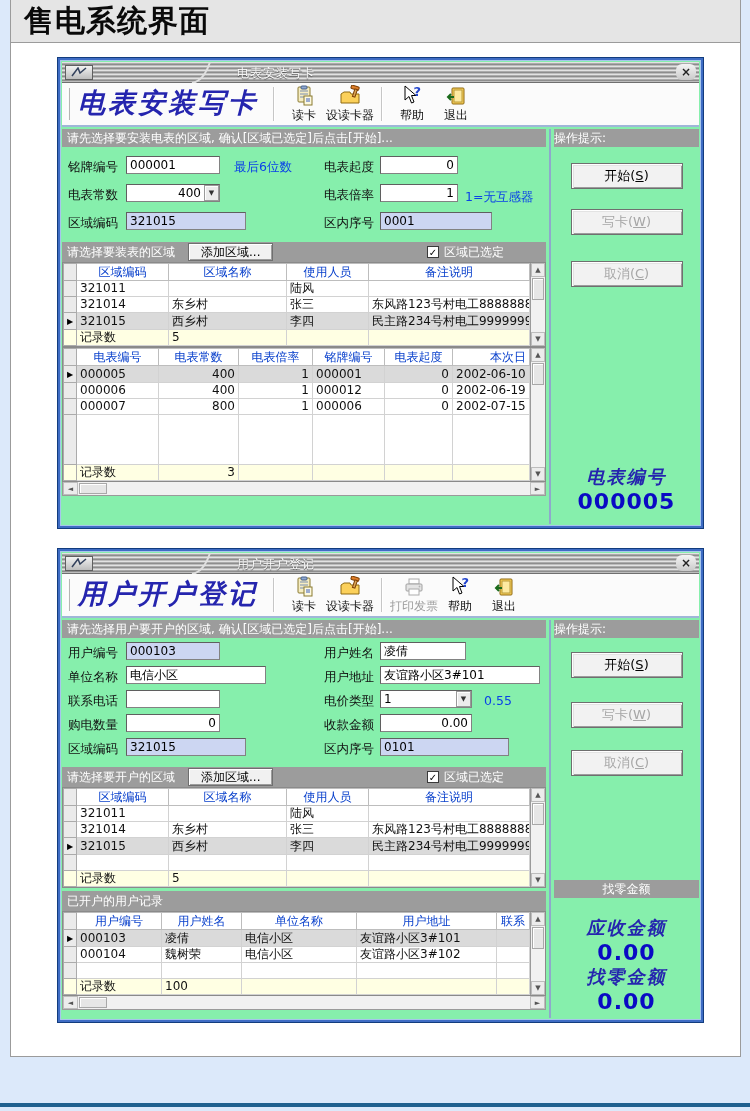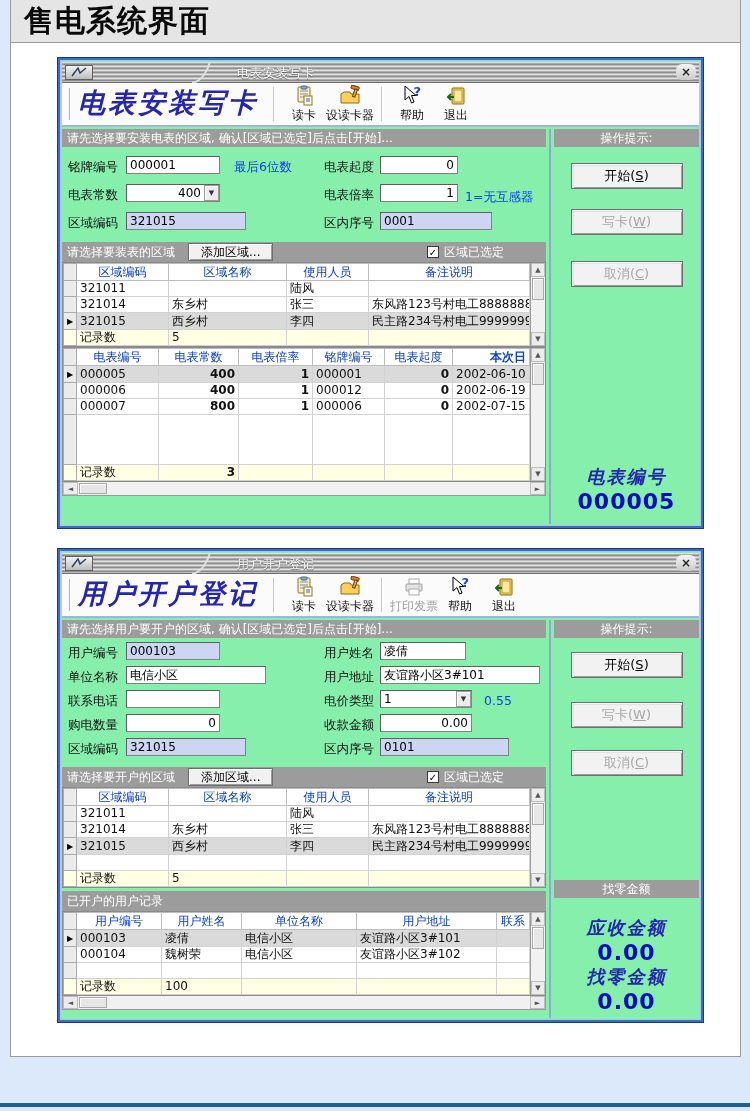--- a/index.html
+++ b/index.html
@@ -32,21 +32,21 @@
   .tbtn { display:flex; flex-direction:column; align-items:center; justify-content:center; min-width:44px; height:41px; font-size:12px; color:#101010; }
   .tbtn .ticon { height:22px; display:flex; align-items:flex-end; }
   .tbtn.disabled { color:#9c9c9c; }
   .tbtn.disabled svg { filter:grayscale(1) opacity(.65); }
 
   .content { flex:1; display:flex; margin-top:2px; min-height:0; }
   .main { width:484px; flex:0 0 484px; display:flex; flex-direction:column; }
   .rpanel { flex:1; margin-left:3px; border-left:2px solid #8fa8cc; padding-left:3px; display:flex; flex-direction:column; align-items:center; }
 
   .banner { height:18px; line-height:18px; background:#9c9c9c; color:#fff; font-size:12px; padding-left:5px; width:100%; }
-  .rbanner { text-align:center; padding-left:0; }
+  .rbanner { text-align:left; padding-left:0; }
 
   .form { position:relative; width:100%; }
   #w1form { height:92px; }
   #w2form { height:126px; }
   .f-label { position:absolute; font-size:12.5px; white-space:nowrap; }
   .f-input { position:absolute; height:18px; background:#fff; border:1px solid #828282; border-top-color:#5f5f5f; border-left-color:#5f5f5f; font-family:inherit; font-size:12px; padding:0 3px; }
   .f-input.num { text-align:right; }
   .f-input.ro { background:#ccd6f2; }
   .f-note { position:absolute; color:#0a41e8; font-size:12.5px; white-space:nowrap; }
   .ddbtn { position:absolute; width:15px; height:16px; background:#ececec; border:1px solid #9a9a9a; box-shadow:inset 1px 1px 0 #fff; display:flex; align-items:center; justify-content:center; font-size:7px; color:#333; }
@@ -58,21 +58,21 @@
 
   .gridwrap { display:flex; border:1px solid #8a8a8a; background:#fff; width:100%; }
   table.gtable { border-collapse:collapse; table-layout:fixed; width:467px; font-size:12px; }
   .gtable td { height:16px; line-height:15px; border:1px solid #d2d2d2; padding:0 3px; overflow:hidden; white-space:nowrap; }
   .ghead td { color:#0a41cc; text-align:center; height:17px; border-color:#bdbdbd; }
   td.rowhdr { background:#ebebeb; border-color:#ababab; padding:0; text-align:center; }
   tr.sel td { background:#dadada; }
   tr.sel td.rowhdr { background:#ebebeb; }
   .ptr { font-size:8px; color:#000; }
   tr.gfoot td { background:#ffffe3; }
-  td.r { text-align:right;font-weight:bold; }
+  td.r { text-align:right; }
   tr.fillrow td { height:50px; }
 
   .vscroll { width:15px; flex:0 0 15px; background:#f1f1f1; border-left:1px solid #9a9a9a; display:flex; flex-direction:column; }
   .sbtn { height:14px; background:#ececec; border:1px solid #bdbdbd; font-size:7px; color:#555; display:flex; align-items:center; justify-content:center; }
   .sthumb { height:22px; margin:1px; background:#e6e6e6; border:1px solid #a8a8a8; box-shadow:inset 1px 1px 0 #fff; }
   .sspacer { flex:1; }
   .hscroll { height:14px; width:100%; background:#f1f1f1; border:1px solid #9a9a9a; border-top:none; display:flex; }
   .hbtn { width:15px; background:#ececec; border:1px solid #bdbdbd; font-size:7px; color:#555; display:flex; align-items:center; justify-content:center; }
   .hthumb { width:28px; margin:1px; background:#e6e6e6; border:1px solid #a8a8a8; box-shadow:inset 1px 1px 0 #fff; }
   .hspacer { flex:1; }

